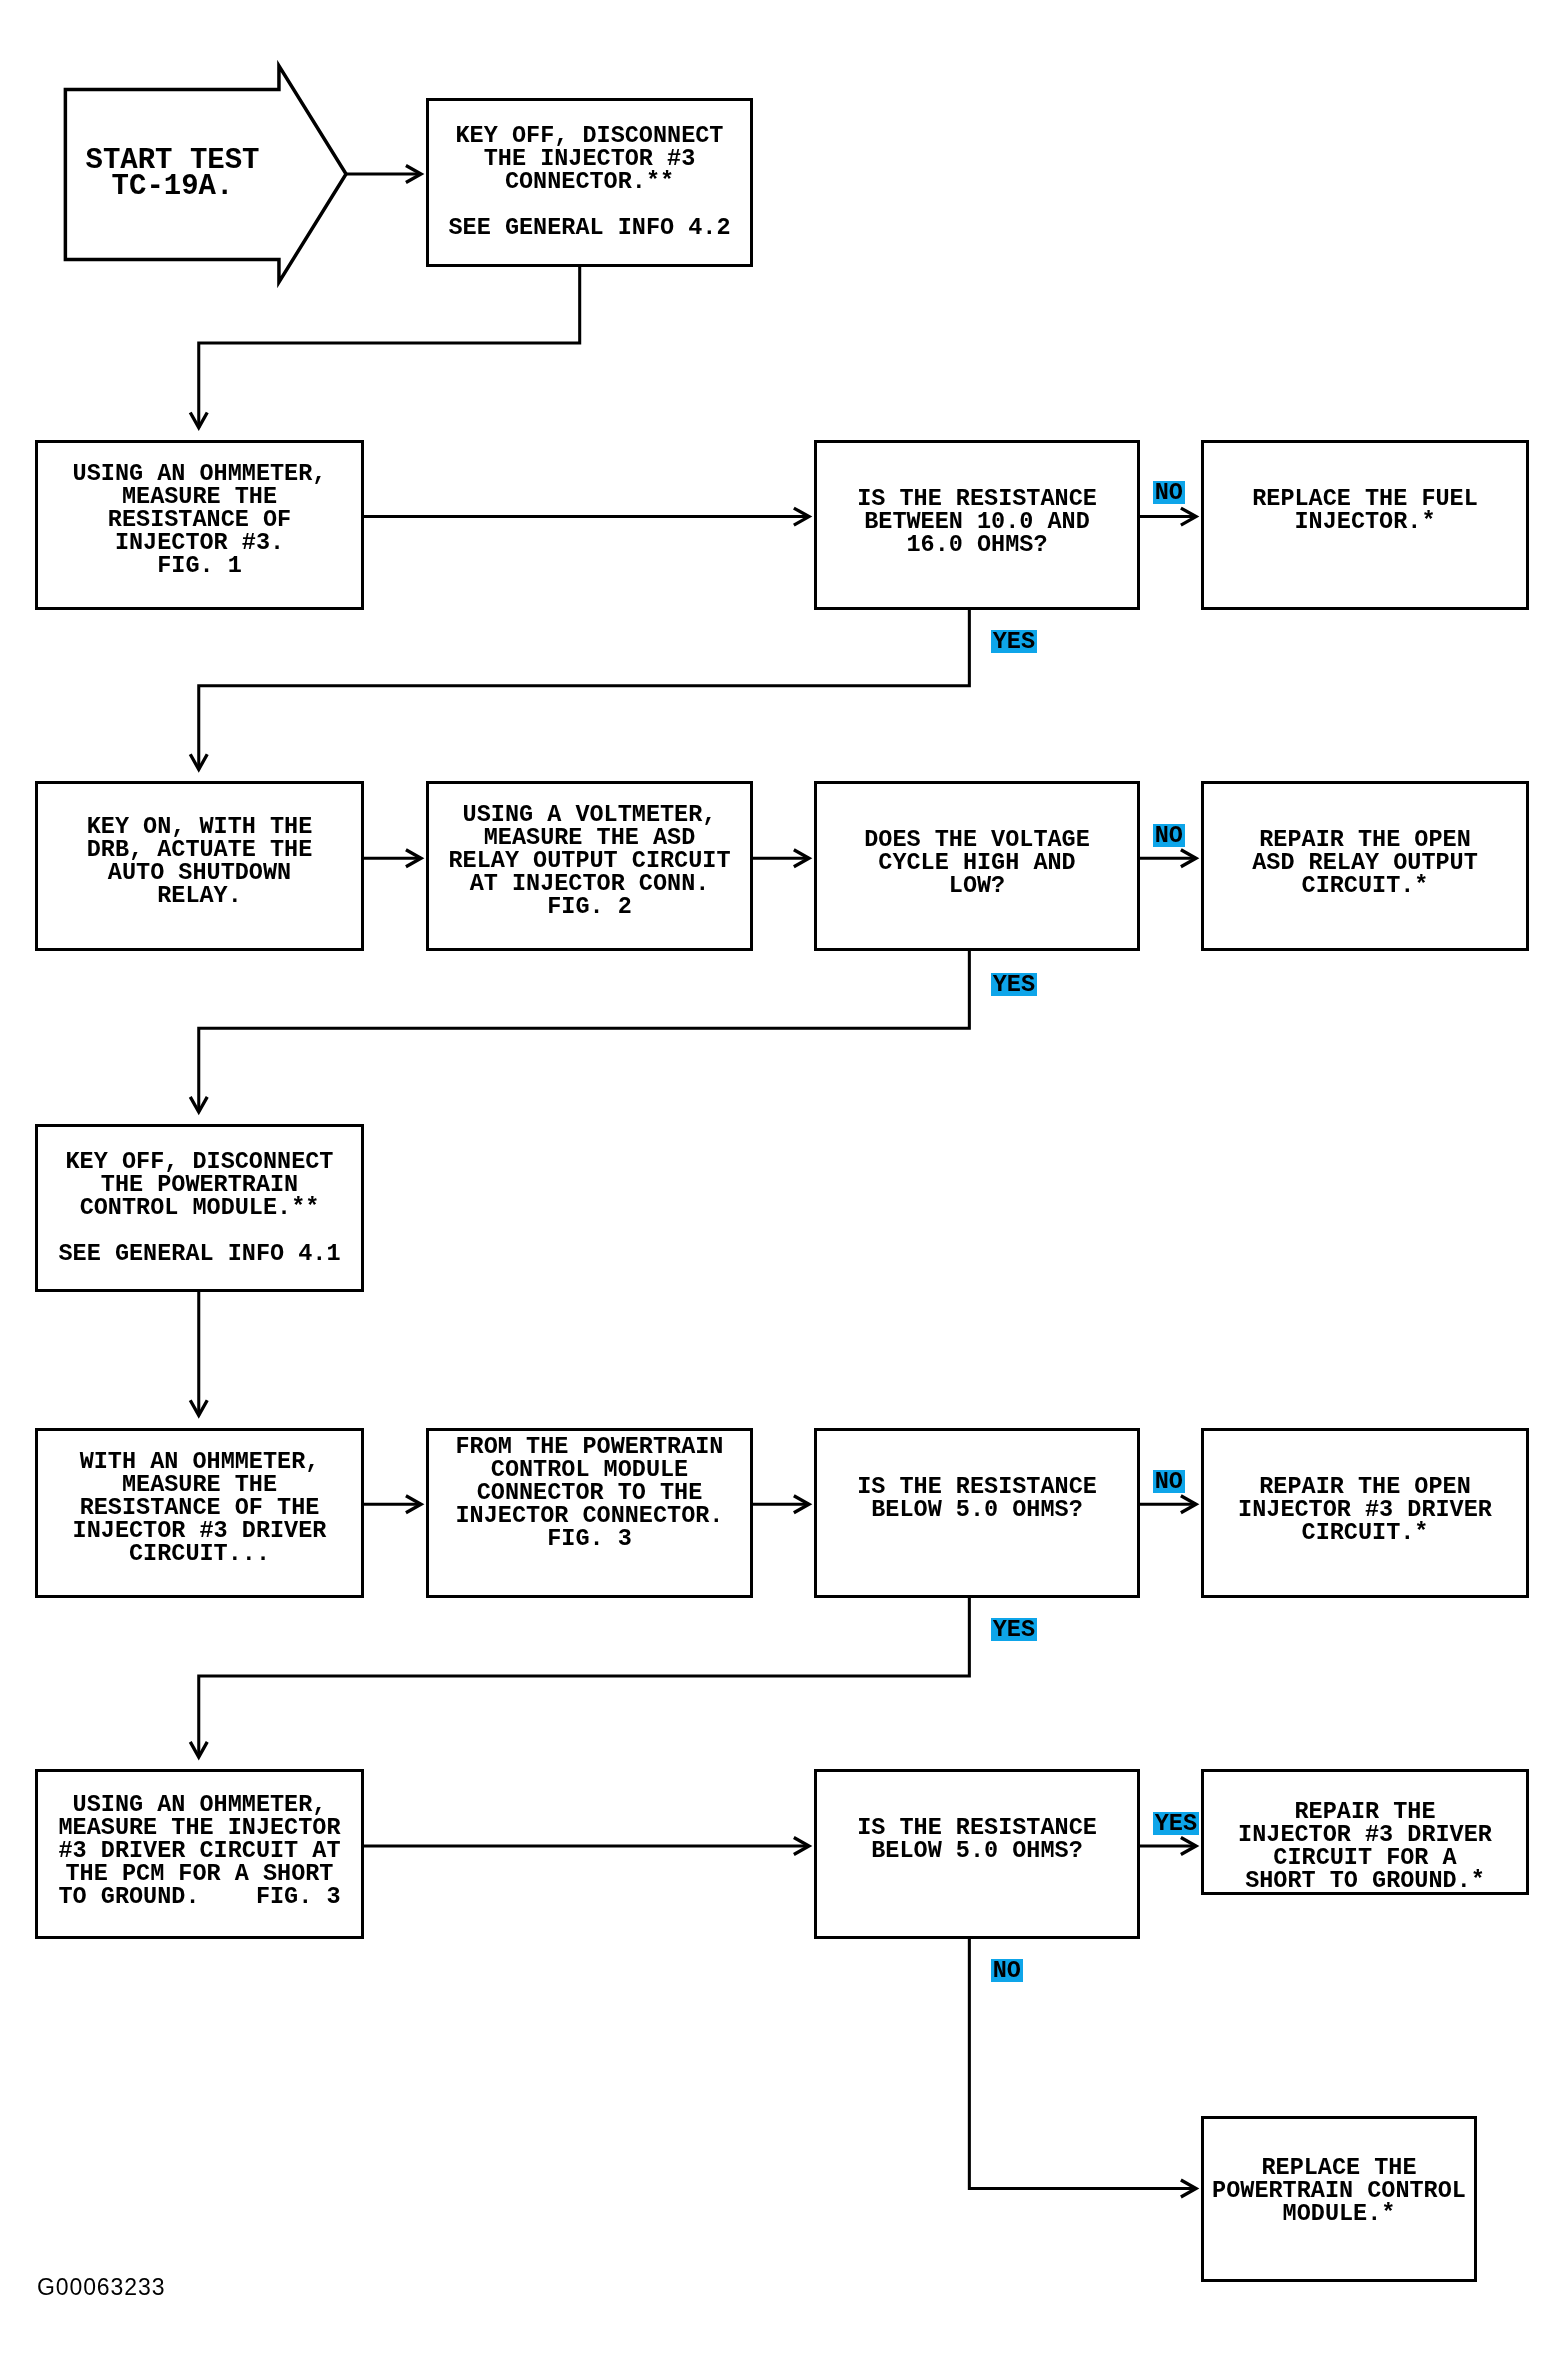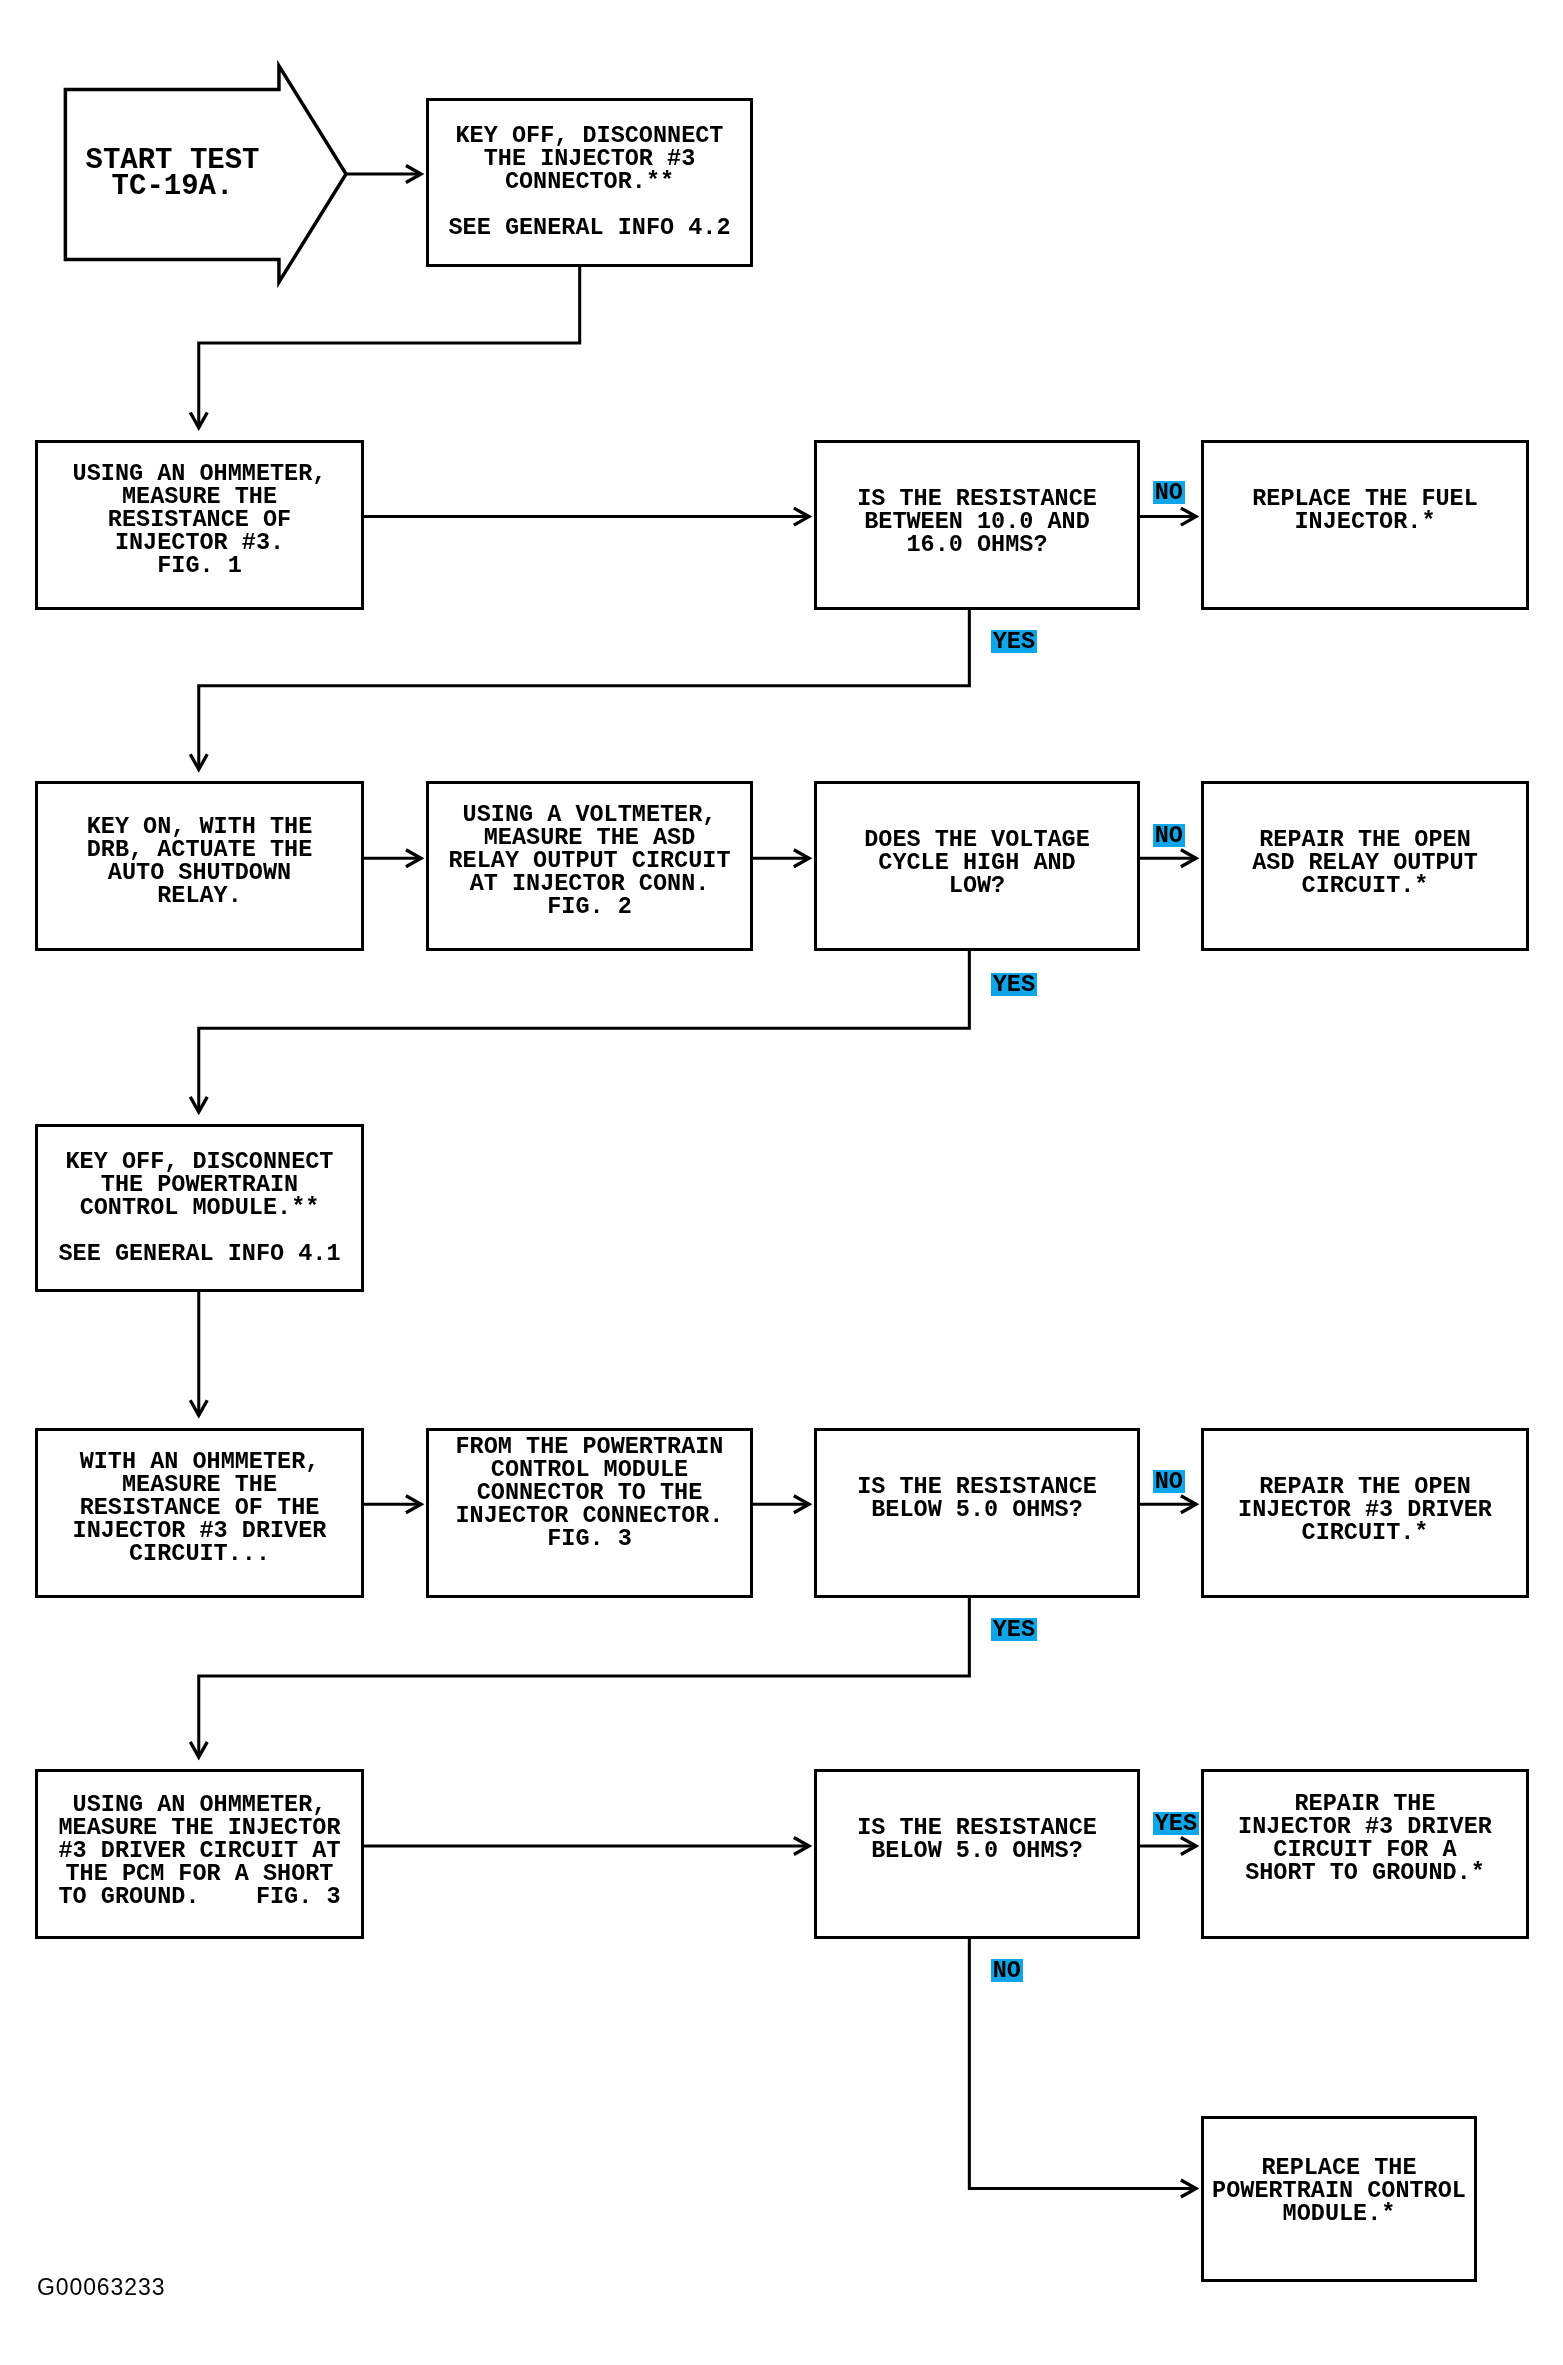--- a/index.html
+++ b/index.html
@@ -58,21 +58,21 @@
   #n-voltmeter-asd{left:426px;top:773px;width:327px;height:170px;padding-top:19px;}
   #n-voltage-cycle{left:814px;top:773px;width:326px;height:170px;padding-top:44px;}
   #n-repair-asd{left:1201px;top:773px;width:328px;height:170px;padding-top:44px;}
   #n-keyoff-pcm{left:35px;top:1116px;width:329px;height:168px;padding-top:23px;}
   #n-ohmmeter-driver{left:35px;top:1420px;width:329px;height:170px;padding-top:19px;}
   #n-pcm-to-injector{left:426px;top:1420px;width:327px;height:170px;padding-top:4px;}
   #n-resistance-below5-open{left:814px;top:1420px;width:326px;height:170px;padding-top:44px;}
   #n-repair-open-driver{left:1201px;top:1420px;width:328px;height:170px;padding-top:44px;}
   #n-ohmmeter-short{left:35px;top:1761px;width:329px;height:170px;padding-top:21px;}
   #n-resistance-below5-short{left:814px;top:1761px;width:326px;height:170px;padding-top:44px;}
-  #n-repair-short-driver{left:1201px;top:1761px;width:328px;height:170px;padding-top:20px;}
+  #n-repair-short-driver{left:1201px;top:1761px;width:328px;height:126px;padding-top:28px;}
   #n-replace-pcm{left:1201px;top:2108px;width:276px;height:166px;padding-top:37px;}
   #n-start-text{left:65px;top:89px;width:215px;height:170px;}
   
   #lbl-no-1{left:1153px;top:481px;}
   #lbl-yes-1{left:991px;top:630px;}
   #lbl-no-2{left:1153px;top:824px;}
   #lbl-yes-2{left:991px;top:973px;}
   #lbl-no-3{left:1153px;top:1470px;}
   #lbl-yes-3{left:991px;top:1618px;}
   #lbl-yes-4{left:1153px;top:1812px;}

